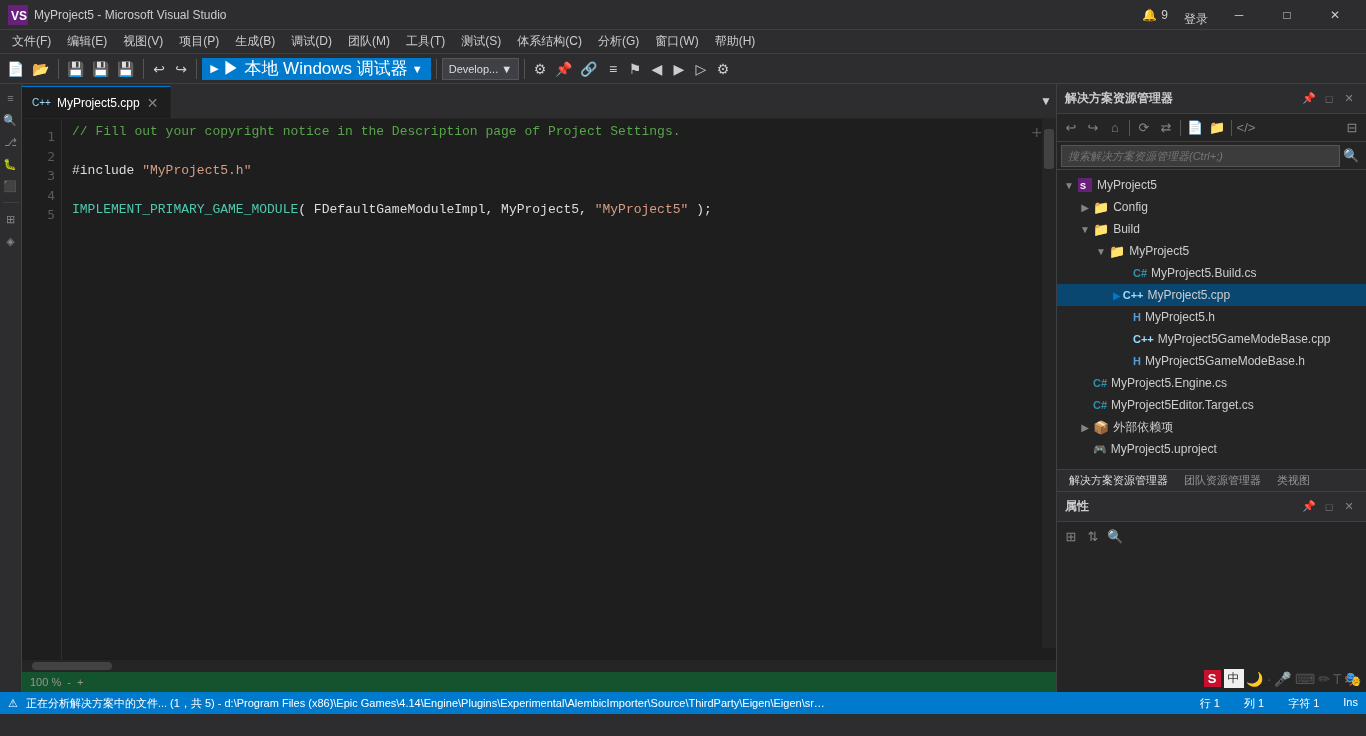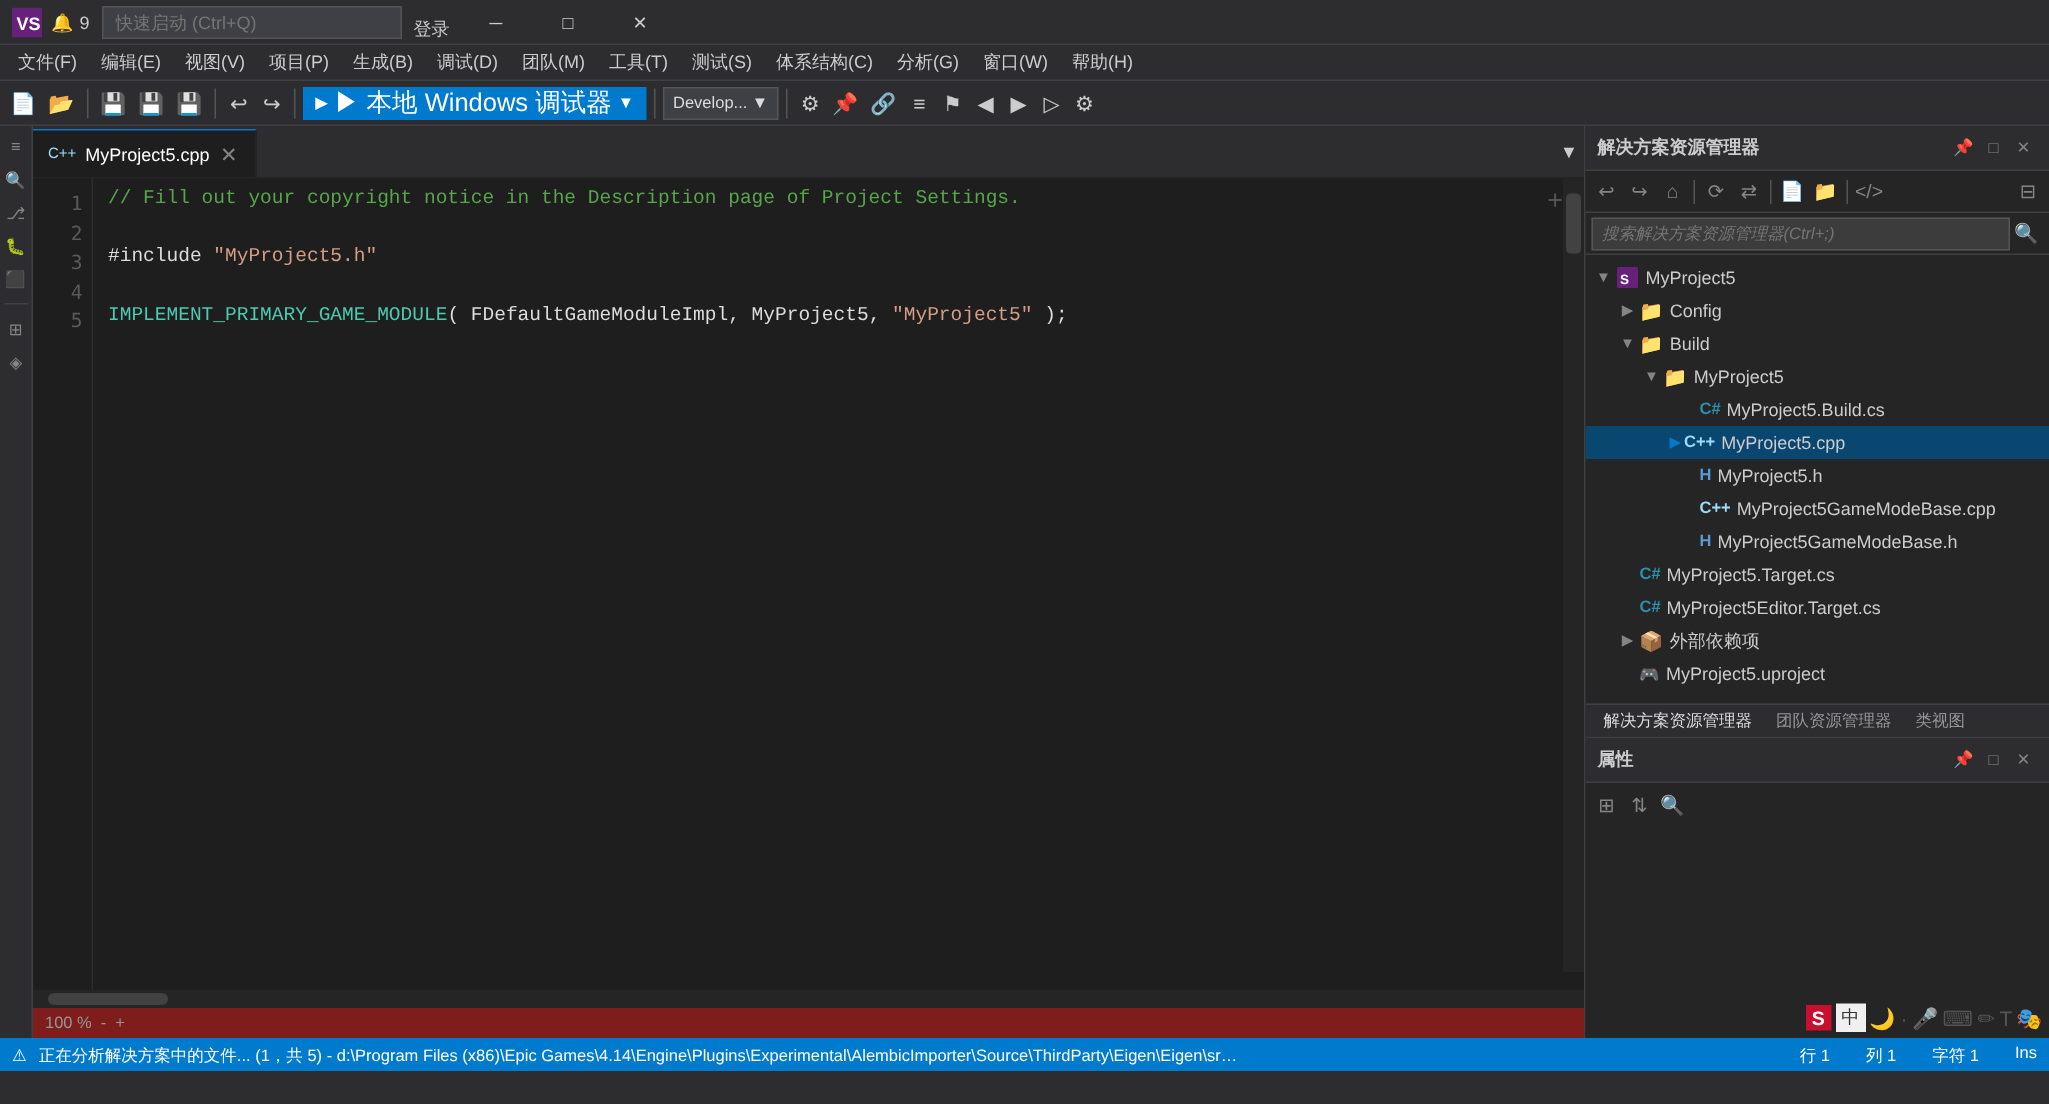--- a/index.html
+++ b/index.html
@@ -311,27 +311,27 @@
 </head>
 <body>
 
 <div class="title-bar">
   <div style="margin-right:6px;display:flex;align-items:center;">
     <svg width="20" height="20" viewBox="0 0 20 20">
       <rect width="20" height="20" fill="#68217a"></rect>
       <text x="3" y="15" font-size="12" font-weight="bold" fill="white" font-family="Arial">VS</text>
     </svg>
   </div>
+  <span class="title-bar-text">MyProject5 - Microsoft Visual Studio</span>
 
   <div class="title-bar-notification">
     <span>🔔</span>
     <span>9</span>
   </div>
 
-  <input class="title-bar-search" type="text" placeholder="快速启动 (Ctrl+Q)" style="">
 
   <span class="title-bar-login" style="margin-left:8px;">登录</span>
 
   <div class="title-bar-controls">
     <span>─</span>
     <span>□</span>
     <span class="close">✕</span>
   </div>
 </div>
 
@@ -430,21 +430,21 @@
       </div>
       <div style="position:absolute;right:14px;top:4px;color:#555;font-size:18px;cursor:pointer;">+</div>
     </div>
 
     <div class="scrollbar-h">
       <div class="scrollbar-h-track">
         <div class="scrollbar-h-thumb"></div>
       </div>
     </div>
 
-    <div style="height:20px;background:#7f1d1d;display:flex;align-items:center;padding:0 8px;font-size:11px;color:#969696;gap:6px;">
+    <div style="height:20px;background:#14532d;display:flex;align-items:center;padding:0 8px;font-size:11px;color:#969696;gap:6px;">
       <span>100 %</span>
       <span style="cursor:pointer;">-</span>
       <span style="cursor:pointer;">+</span>
     </div>
   </div>
 
   <div class="right-panel">
 
     <div style="flex:1;display:flex;flex-direction:column;border-bottom:1px solid #3f3f46;">
 
@@ -544,21 +544,21 @@
           <span class="tree-indent" style="width:56px;"></span>
           <span class="tree-expand"> </span>
           <span style="color:#569cd6;font-size:11px;font-weight:bold;margin-right:4px;">H</span>
           <span class="tree-label">MyProject5GameModeBase.h</span>
         </div>
 
         <div class="tree-item">
           <span class="tree-indent" style="width:16px;"></span>
           <span class="tree-expand"> </span>
           <span style="color:#2b91af;font-size:11px;font-weight:bold;margin-right:4px;">C#</span>
-          <span class="tree-label">MyProject5.Target.cs</span>
+          <span class="tree-label">MyProject5.Engine.cs</span>
         </div>
 
         <div class="tree-item">
           <span class="tree-indent" style="width:16px;"></span>
           <span class="tree-expand"> </span>
           <span style="color:#2b91af;font-size:11px;font-weight:bold;margin-right:4px;">C#</span>
           <span class="tree-label">MyProject5Editor.Target.cs</span>
         </div>
 
         <div class="tree-item">

